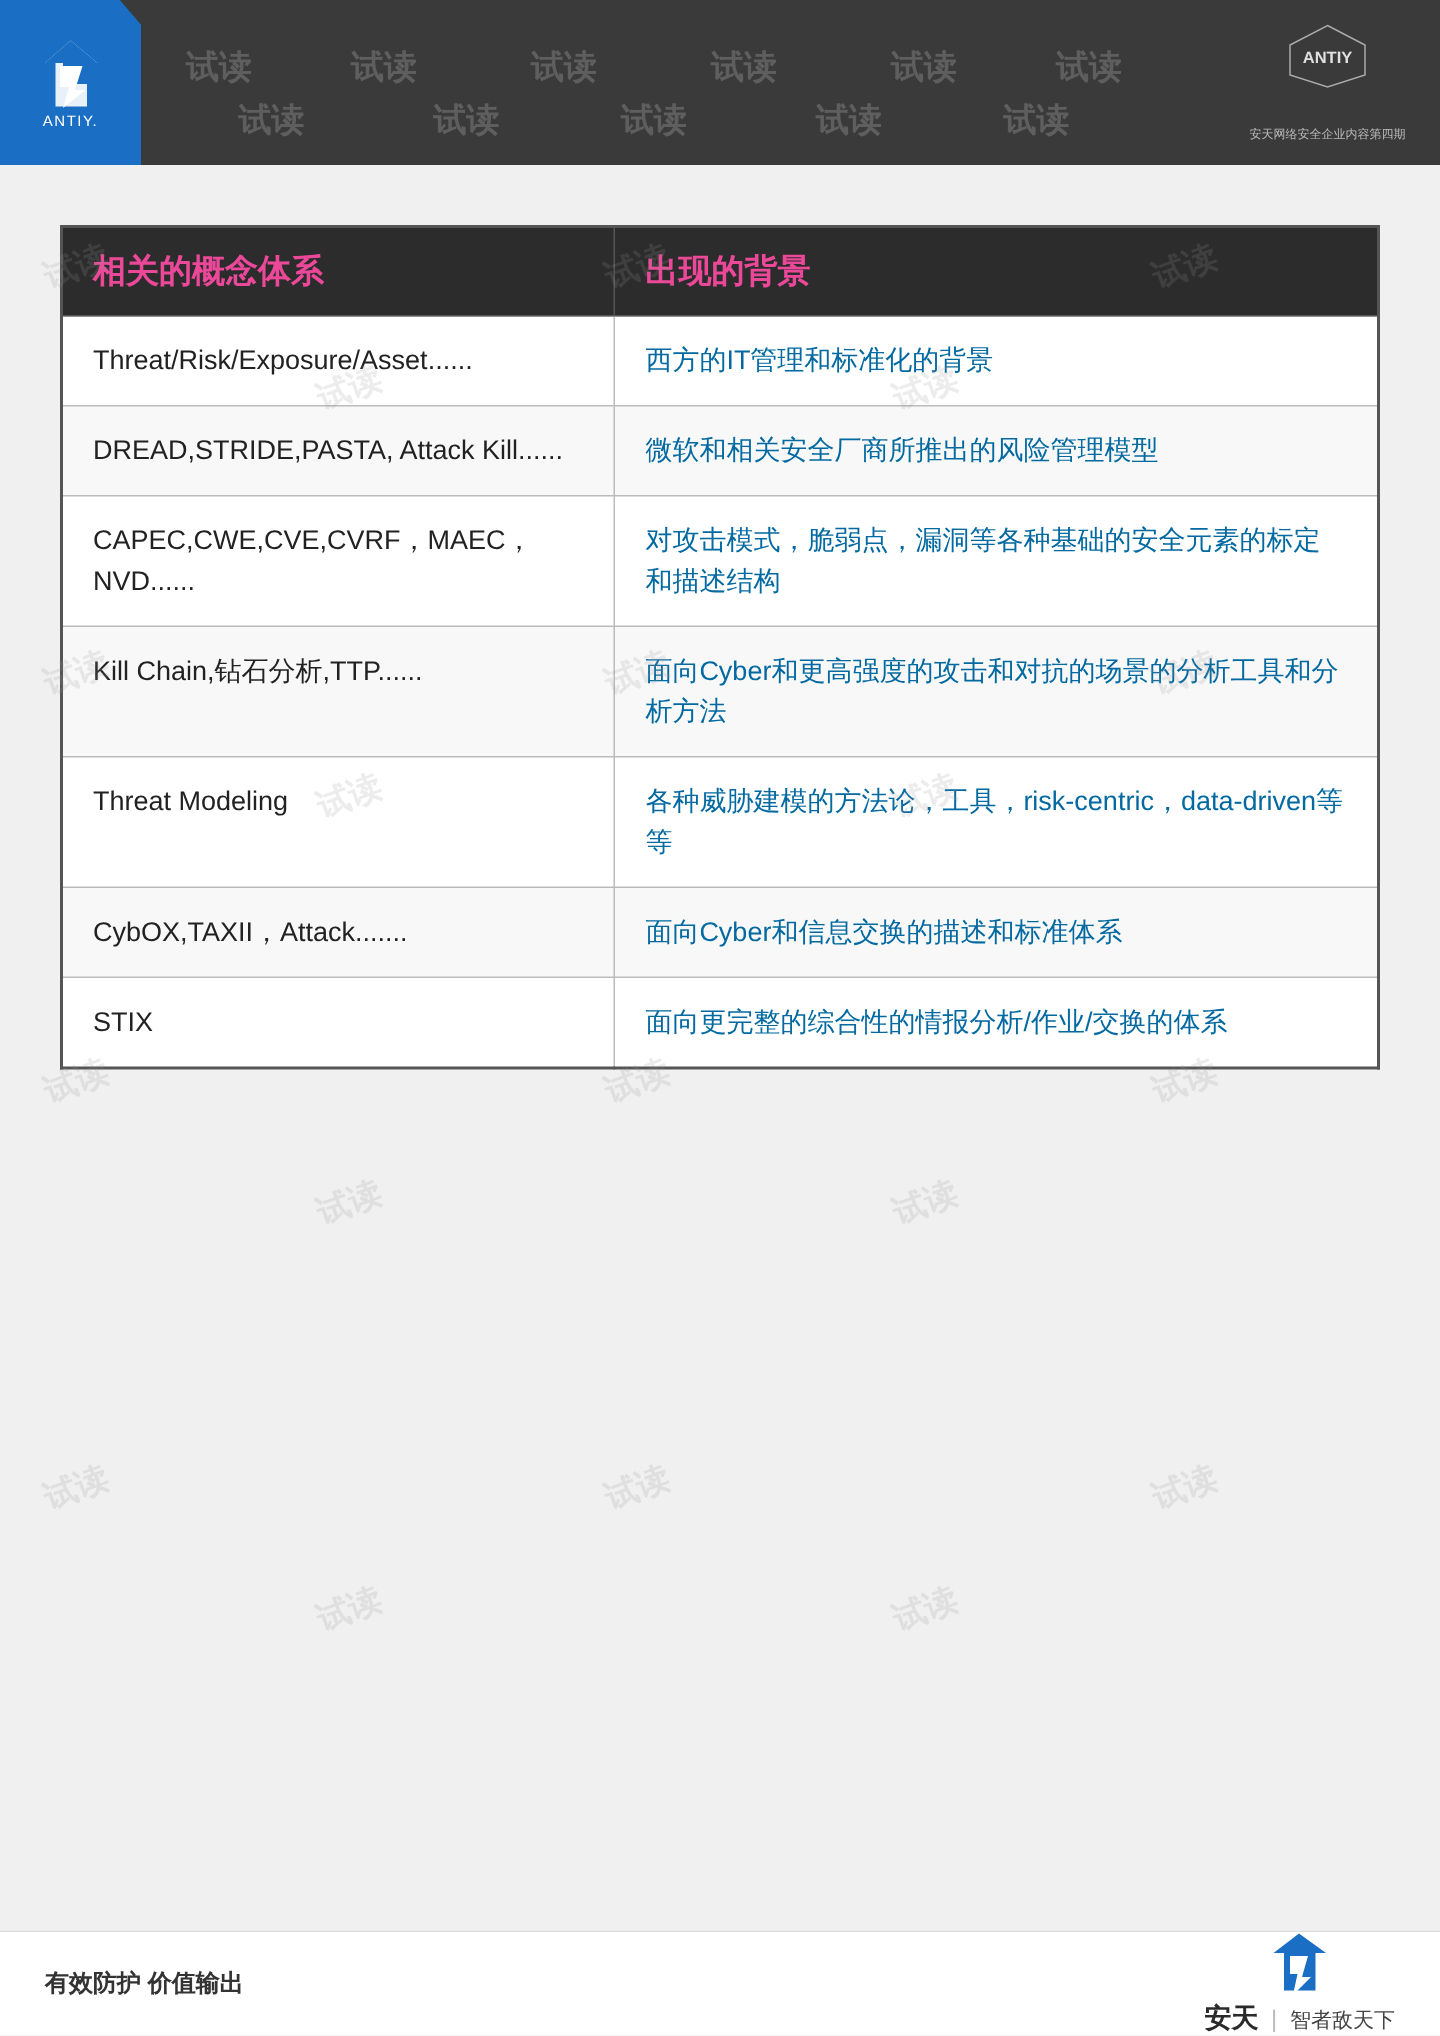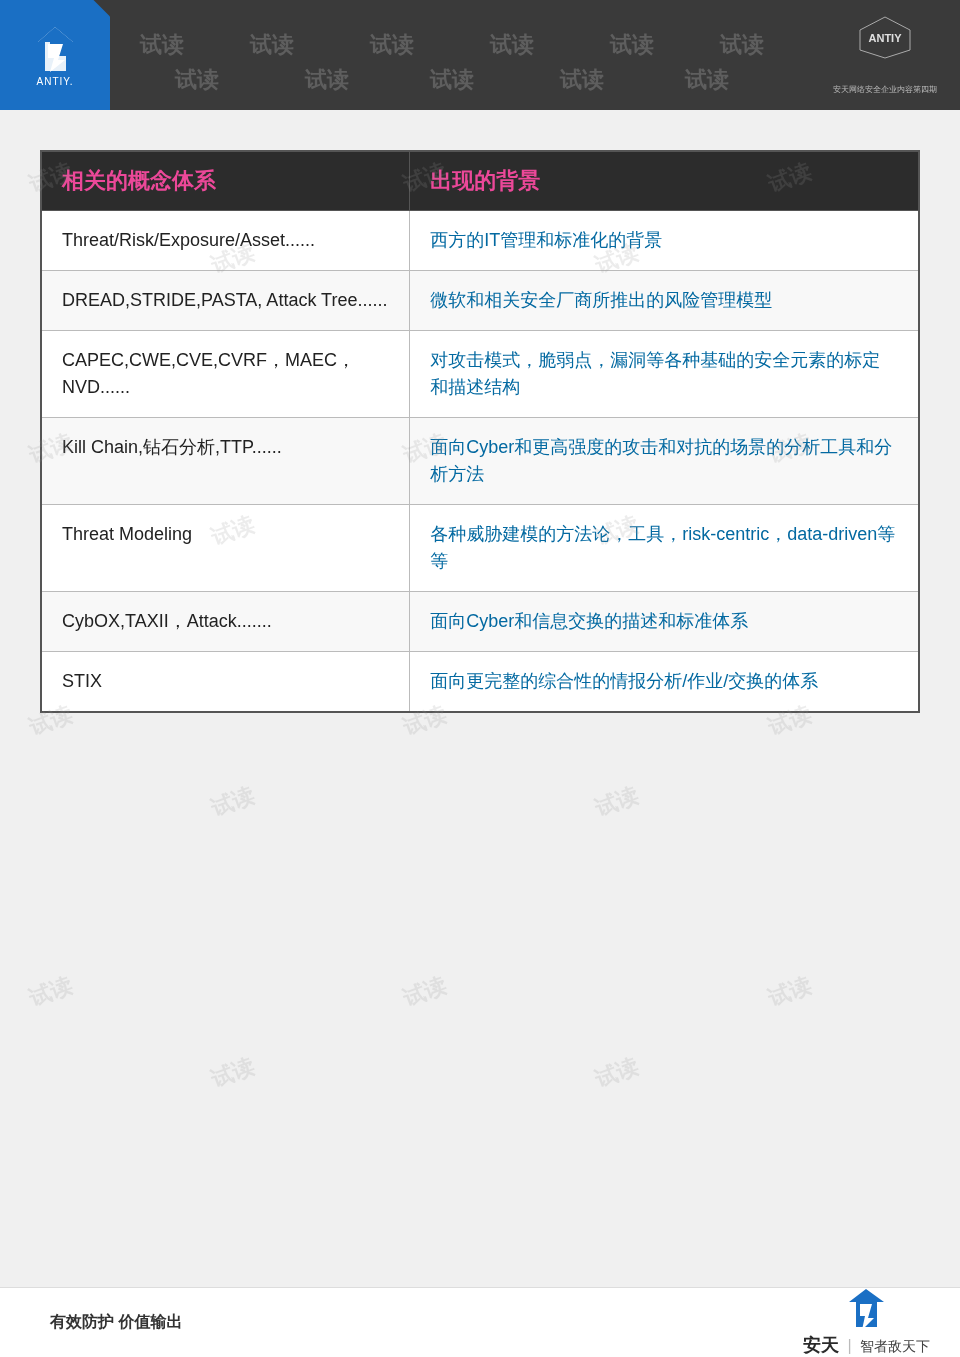--- a/index.html
+++ b/index.html
@@ -16,21 +16,21 @@
     .header {
       width: 100%;
       height: 110px;
       background: #3a3a3a;
       display: flex;
       align-items: center;
       position: relative;
     }
 
     .logo-area {
-      width: 110px;
+      width: 94px;
       height: 110px;
       background: #1a6fc4;
       display: flex;
       align-items: center;
       justify-content: center;
       flex-direction: column;
       position: relative;
       clip-path: polygon(0 0, 85% 0, 100% 15%, 100% 100%, 0 100%);
       flex-shrink: 0;
     }
@@ -140,21 +140,20 @@
       align-items: center;
       justify-content: space-between;
       padding: 0 30px;
       border-top: 1px solid #ddd;
     }
 
     .footer-left {
       color: #333;
       font-size: 16px;
       font-weight: bold;
-      margin-left: 20px;
     }
 
     .footer-right {
       display: flex;
       align-items: center;
       gap: 5px;
       flex-direction: column;
     }
 
     
@@ -236,21 +235,21 @@
         <th class="col-left">相关的概念体系</th>
         <th class="col-right">出现的背景</th>
       </tr>
     </thead>
     <tbody id="table-body">
     <tr>
           <td class="col-left">Threat/Risk/Exposure/Asset......</td>
           <td class="col-right">西方的IT管理和标准化的背景</td>
         </tr>
         <tr>
-          <td class="col-left">DREAD,STRIDE,PASTA, Attack Tree......</td>
+          <td class="col-left">DREAD,STRIDE,PASTA, Attack Kill......</td>
           <td class="col-right">微软和相关安全厂商所推出的风险管理模型</td>
         </tr>
         <tr>
           <td class="col-left">CAPEC,CWE,CVE,CVRF，MAEC，NVD......</td>
           <td class="col-right">对攻击模式，脆弱点，漏洞等各种基础的安全元素的标定和描述结构</td>
         </tr>
         <tr>
           <td class="col-left">Kill Chain,钻石分析,TTP......</td>
           <td class="col-right">面向Cyber和更高强度的攻击和对抗的场景的分析工具和分析方法</td>
         </tr>

